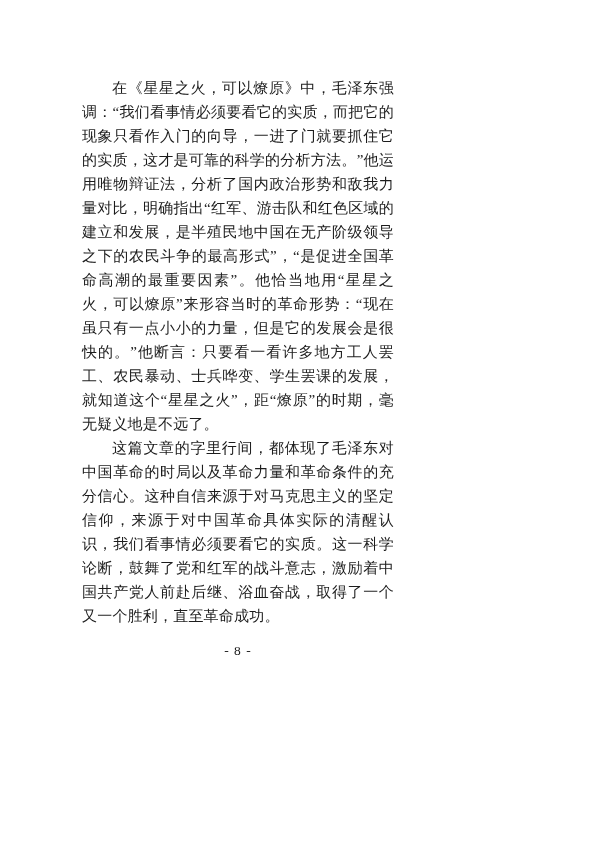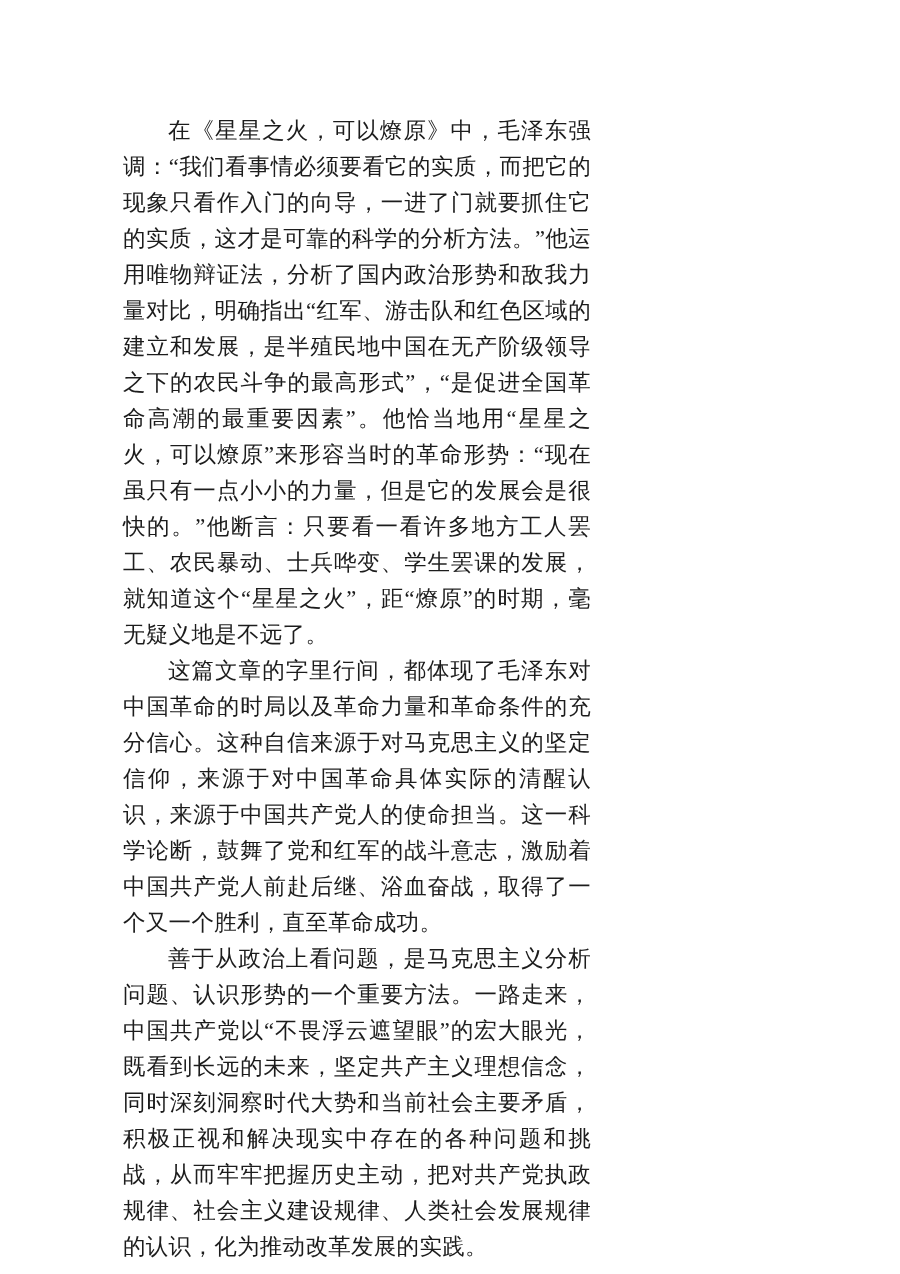--- a/index.html
+++ b/index.html
@@ -40,17 +40,16 @@
     color: var(--text-color, #1c1c1c);
     letter-spacing: 1px;
   }
 </style>
 </head>
 <body>
 
 <div class="page">
   <div class="text-block">
     <p>在《星星之火，可以燎原》中，毛泽东强调：“我们看事情必须要看它的实质，而把它的现象只看作入门的向导，一进了门就要抓住它的实质，这才是可靠的科学的分析方法。”他运用唯物辩证法，分析了国内政治形势和敌我力量对比，明确指出“红军、游击队和红色区域的建立和发展，是半殖民地中国在无产阶级领导之下的农民斗争的最高形式”，“是促进全国革命高潮的最重要因素”。他恰当地用“星星之火，可以燎原”来形容当时的革命形势：“现在虽只有一点小小的力量，但是它的发展会是很快的。”他断言：只要看一看许多地方工人罢工、农民暴动、士兵哗变、学生罢课的发展，就知道这个“星星之火”，距“燎原”的时期，毫无疑义地是不远了。</p>
-    <p>这篇文章的字里行间，都体现了毛泽东对中国革命的时局以及革命力量和革命条件的充分信心。这种自信来源于对马克思主义的坚定信仰，来源于对中国革命具体实际的清醒认识，来源于中国共产党人的使命担当。这一科学论断，鼓舞了党和红军的战斗意志，激励着中国共产党人前赴后继、浴血奋战，取得了一个又一个胜利，直至革命成功。</p>
-    <p>善于从政治上看问题，是马克思主义分析问题、认识形势的一个重要方法。一路走来，中国共产党以“不畏浮云遮望眼”的宏大眼光，既看到长远的未来，坚定共产主义理想信念，同时深刻洞察时代大势和当前社会主要矛盾，积极正视和解决现实中存在的各种问题和挑战，从而牢牢把握历史主动，把对共产党执政规律、社会主义建设规律、人类社会发展规律的认识，化为推动改革发展的实践。</p>
+    <p>这篇文章的字里行间，都体现了毛泽东对中国革命的时局以及革命力量和革命条件的充分信心。这种自信来源于对马克思主义的坚定信仰，来源于对中国革命具体实际的清醒认识，我们看事情必须要看它的实质。这一科学论断，鼓舞了党和红军的战斗意志，激励着中国共产党人前赴后继、浴血奋战，取得了一个又一个胜利，直至革命成功。</p>
   </div>
   <div class="page-number">- 8 -</div>
 </div>
 
 </body></html>

